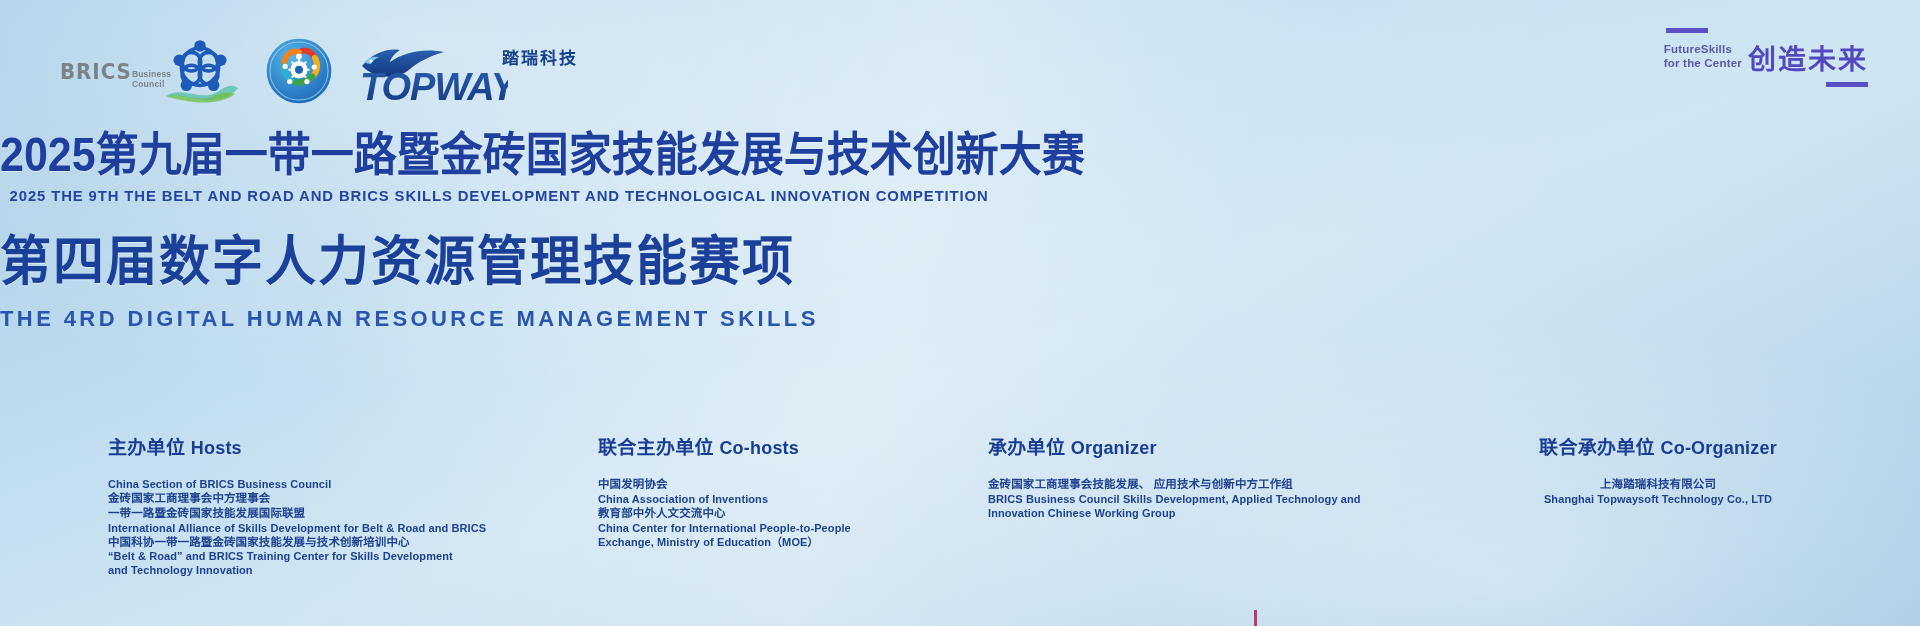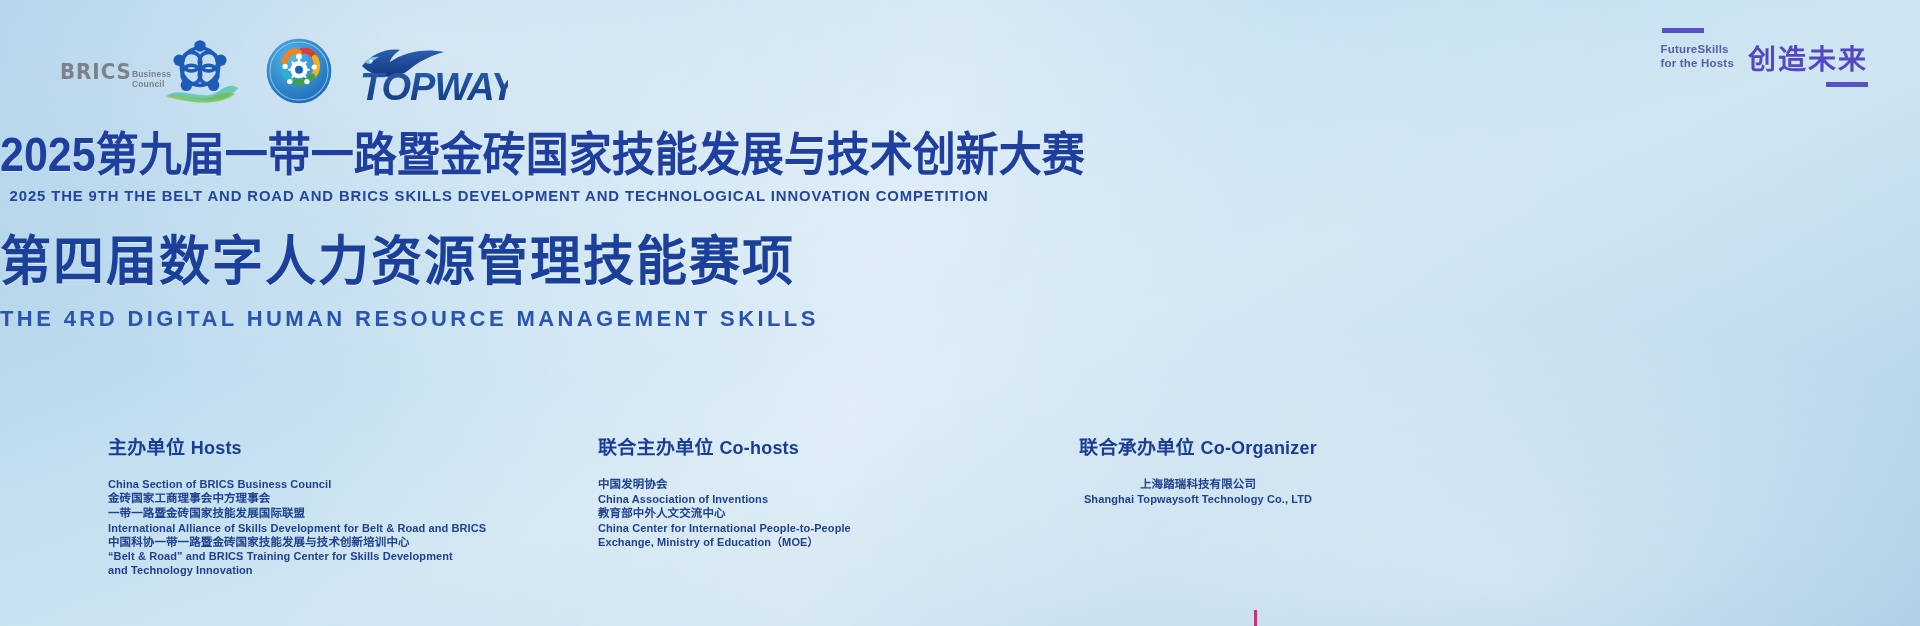--- a/index.html
+++ b/index.html
@@ -55,21 +55,21 @@
     z-index:5; text-align:left;
   }
   .fs-rule-top{
     width:42px; height:5px; background:#5b4fc4; margin-left:2px; margin-bottom:9px;
   }
   .fs-line1{
     font-family:"Liberation Sans",sans-serif;
     font-weight:bold; font-size:28px; letter-spacing:2px;
     color:#5348c0; line-height:1; margin-bottom:6px; padding-left:2px;
   }
-  .fs-row2{ display:flex; align-items:flex-end; gap:14px; }
+  .fs-row2{ display:flex; align-items:flex-end; gap:6px; }
   .fs-en{
     font-family:"Liberation Sans",sans-serif;
     font-weight:bold; font-size:11.5px; color:#5a5aa8;
     line-height:1.25; letter-spacing:0.2px; padding-bottom:3px;
   }
   .fs-line2{
     font-family:"Liberation Sans",sans-serif;
     font-weight:bold; font-size:28px; letter-spacing:2px;
     color:#5348c0; line-height:1;
   }
@@ -260,29 +260,32 @@
         </defs>
 
         <path d="M4 30 C14 18 28 12 42 14 C36 18 33 22 32 26 C46 16 66 12 86 16 C72 20 60 26 52 33 C44 40 34 42 22 40 C14 38 8 34 4 30 Z" fill="url(#tw)"></path>
         <path d="M6 26 C10 22 16 20 21 21 C17 23 14 25 13 28 C10 28 8 27 6 26 Z" fill="#7fc4e8"></path>
         <circle cx="13" cy="25" r="1.6" fill="#fff"></circle>
 
         <g fill="url(#tw)" font-family="Liberation Sans, sans-serif" font-weight="bold">
           <text x="2" y="64" font-size="38" font-style="italic" letter-spacing="-1">TOPWAY</text>
         </g>
       </svg>
+      <div style="display:flex;flex-direction:column;justify-content:flex-start;height:70px;padding-top:8px;margin-left:-6px;">
+        <div style="font-family:'Liberation Sans',sans-serif;font-weight:bold;font-size:17px;color:#16408c;letter-spacing:2px;">踏瑞科技</div>
+      </div>
     </div>
   </div>
 
   <div class="futureskills">
     <div class="fs-rule-top"></div>
     <div class="fs-row2">
       <div class="fs-en">
         <div>FutureSkills</div>
-        <div>for the Hosts</div>
+        <div>for the Center</div>
       </div>
       <div class="fs-line2">创造未来</div>
     </div>
     <div class="fs-rule-bot"></div>
   </div>
 
   <div class="titles">
     <div class="t-main">2025第九届一带一路暨金砖国家技能发展与技术创新大赛</div>
     <div class="t-main-en">2025 THE 9TH THE BELT AND ROAD AND BRICS SKILLS DEVELOPMENT AND TECHNOLOGICAL INNOVATION COMPETITION</div>
     <div class="t-sub">第四届数字人力资源管理技能赛项</div>
@@ -310,20 +313,29 @@
         <span>联合主办单位</span>
         <span class="en">Co-hosts</span>
       </div>
       <div class="org-line cn">中国发明协会</div>
       <div class="org-line">China Association of Inventions</div>
       <div class="org-line cn">教育部中外人文交流中心</div>
       <div class="org-line">China Center for International People-to-People</div>
       <div class="org-line">Exchange, Ministry of Education（MOE）</div>
     </div>
 
+    <div class="org-col c3">
+      <div class="org-head">
+        <span>承办单位</span>
+        <span class="en">Organizer</span>
+      </div>
+      <div class="org-line cn">金砖国家工商理事会技能发展、 应用技术与创新中方工作组</div>
+      <div class="org-line">BRICS Business Council Skills Development, Applied Technology and</div>
+      <div class="org-line">Innovation Chinese Working Group</div>
+    </div>
 
     <div class="org-col c4">
       <div class="org-head">
         <span>联合承办单位</span>
         <span class="en">Co-Organizer</span>
       </div>
       <div class="org-line cn">上海踏瑞科技有限公司</div>
       <div class="org-line">Shanghai Topwaysoft Technology Co., LTD</div>
     </div>
 

